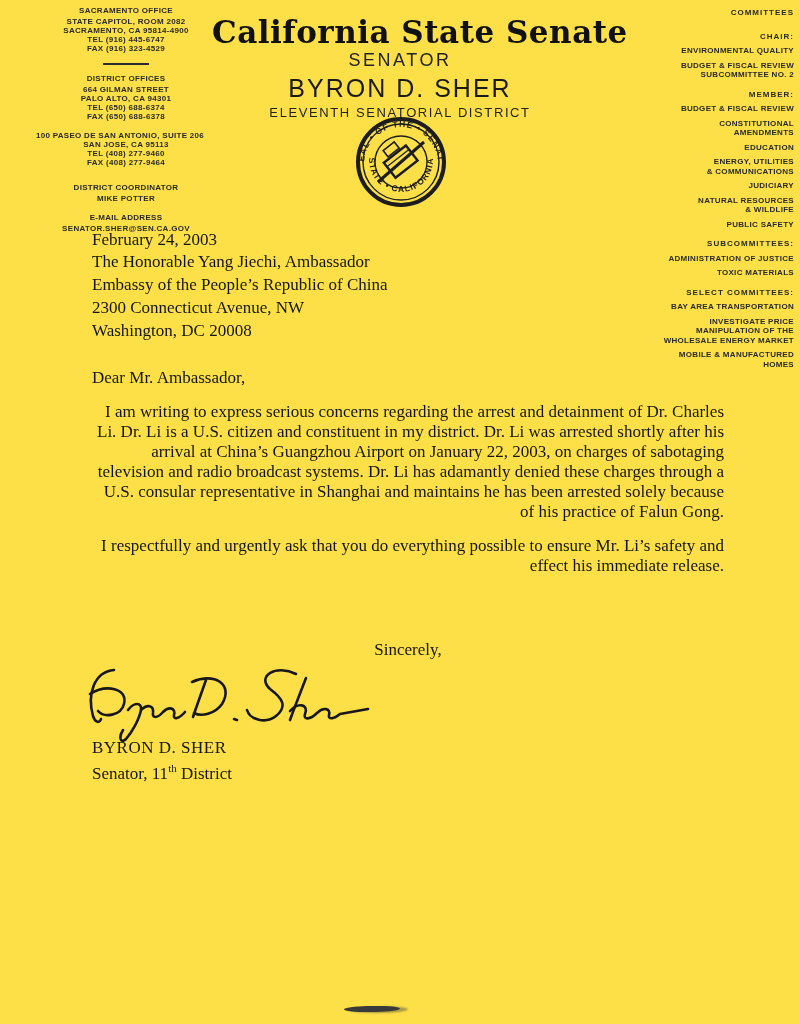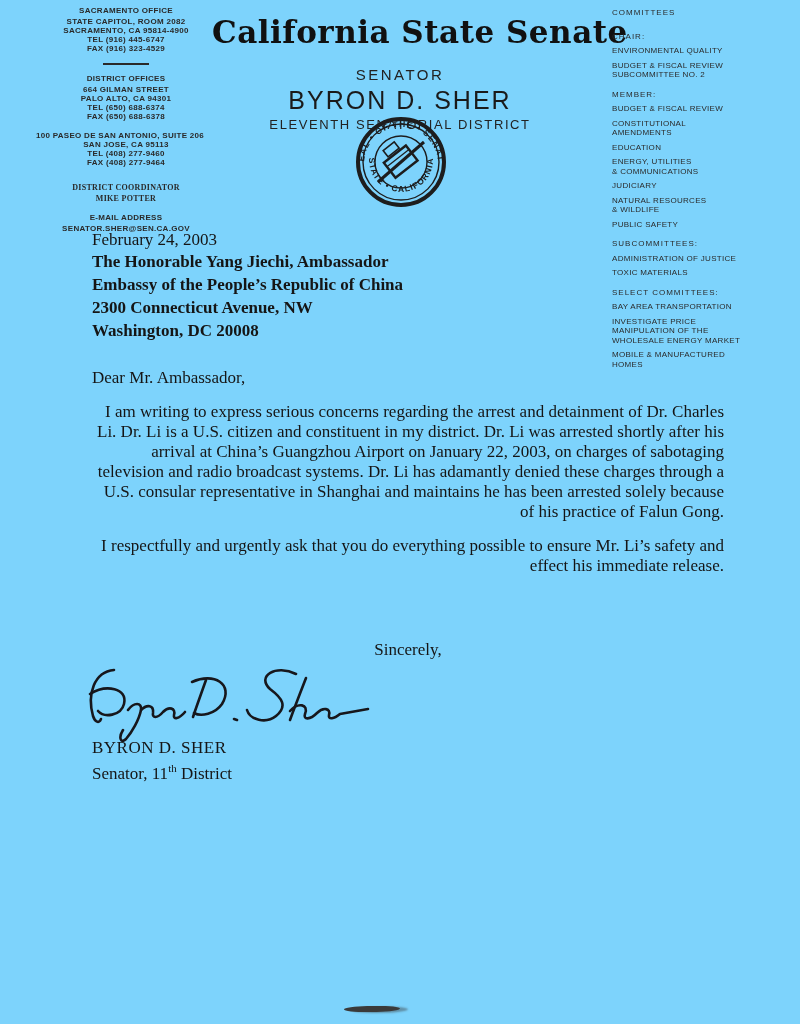--- a/index.html
+++ b/index.html
@@ -1,54 +1,54 @@
 <!DOCTYPE html>
 <html><head>
 <meta charset="utf-8">
 <style>
   html,body{margin:0;padding:0;background:#888;}
   .page{
     position:relative;width:800px;height:1024px;margin:0 auto;
-    background:#7dd3fc;overflow:hidden;color:#1c1c1c;
+    background:#fde047;overflow:hidden;color:#1c1c1c;
     font-family:"Liberation Sans",sans-serif;
   }
   
   .lh-left{
     position:absolute;left:0px;top:6px;width:252px;text-align:center;
     font-size:8px;font-weight:bold;letter-spacing:.3px;color:#2a2a2a;line-height:9px;
   }
   .lh-left .blk{margin-bottom:10px;}
   .lh-left .hd{margin-bottom:2px;}
   .lh-left .divider{width:46px;height:2px;background:#2a2a2a;margin:8px auto 9px auto;}
   .lh-left .wide{white-space:nowrap;margin-left:-12px;}
   
   .lh-center{position:absolute;left:212px;top:14px;width:376px;text-align:center;}
   .lh-title{
     font-family:"DejaVu Serif",serif;font-weight:bold;font-size:31px;color:#111;
     letter-spacing:.5px;white-space:nowrap;
   }
-  .lh-senator{margin-top:16px;font-size:15px;letter-spacing:2.5px;color:#222;}
+  .lh-senator{font-size:18px;letter-spacing:2.5px;color:#222;}
   .lh-name{margin-top:3px;font-size:25px;letter-spacing:2px;color:#1a1a1a;}
   .lh-district{margin-top:2px;font-size:13px;letter-spacing:1.6px;color:#222;}
   .seal{position:absolute;left:348px;top:116px;}
   
   .lh-right{
-    position:absolute;left:612px;top:8px;width:182px;text-align:left;
-    font-size:8px;font-weight:normal;letter-spacing:.3px;color:#2a2a2a;line-height:9.5px;
+    position:absolute;left:612px;top:8px;width:182px;text-align:right;
+    font-size:8px;font-weight:bold;letter-spacing:.3px;color:#2a2a2a;line-height:9.5px;
   }
   .cmt-main-hd{letter-spacing:1px;margin-bottom:14px;}
   .cmt-sec-hd{letter-spacing:1px;margin:10px 0 5px 0;}
   .cmt-item{margin-bottom:5px;white-space:pre-line;}
   
   .body-area{
     position:absolute;left:92px;top:230px;width:632px;
     font-family:"Liberation Serif",serif;font-size:17px;color:#151515;
   }
   .date-line{}
-  .addr-line{line-height:23px;font-weight:bold;}
+  .addr-line{line-height:23px;}
   .salutation{margin-top:26px;}
   .para{margin-top:14px;line-height:20px;text-align:right;}
   .closing{margin-top:64px;text-align:center;}
   .sig-wrap{margin-top:4px;margin-left:-8px;height:78px;}
   .sig-name{margin-top:-4px;letter-spacing:.5px;}
   .sig-title{line-height:20px;}
   .sig-title sup{font-size:11px;vertical-align:super;}
   
   .smudge{
     position:absolute;left:344px;top:1006px;width:56px;height:6px;
@@ -76,21 +76,21 @@
       <div>PALO ALTO, CA 94301</div>
       <div>TEL (650) 688-6374</div>
       <div>FAX (650) 688-6378</div>
     </div>
     <div class="blk">
       <div class="wide">100 PASEO DE SAN ANTONIO, SUITE 206</div>
       <div>SAN JOSE, CA 95113</div>
       <div>TEL (408) 277-9460</div>
       <div>FAX (408) 277-9464</div>
     </div>
-    <div class="blk" style="margin-top:16px;font-family:Liberation Serif, serif;">
+    <div class="blk" style="margin-top:16px;">
       <div class="hd">DISTRICT COORDINATOR</div>
       <div>MIKE POTTER</div>
     </div>
     <div class="blk">
       <div class="hd">E-MAIL ADDRESS</div>
       <div>SENATOR.SHER@SEN.CA.GOV</div>
     </div>
   </div>
 
   <div class="lh-center">

